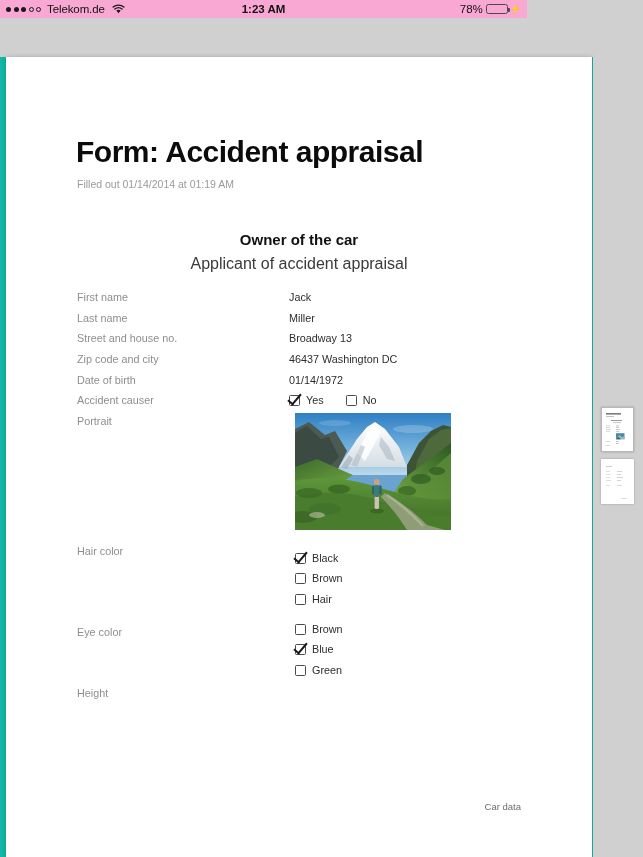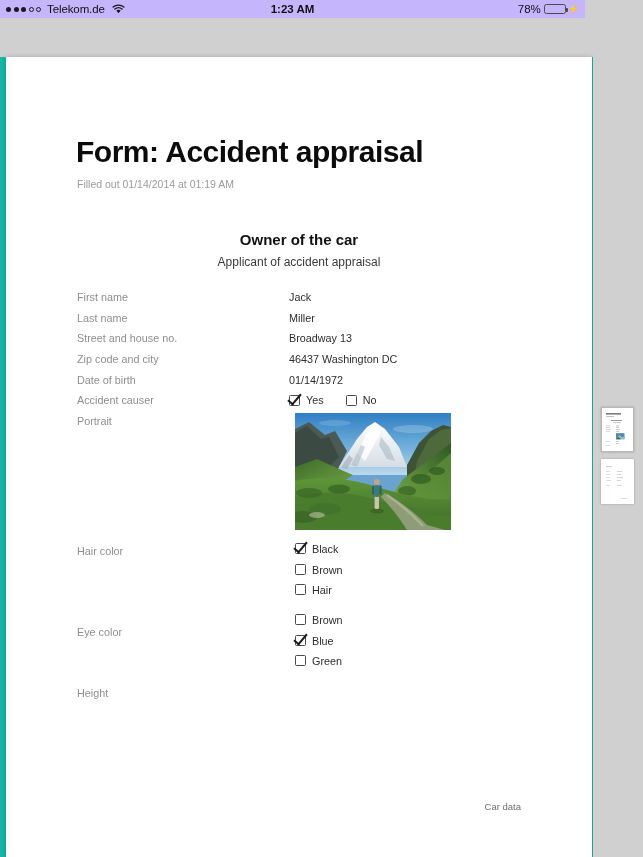--- a/index.html
+++ b/index.html
@@ -17,23 +17,23 @@
     position: relative;
     width: 643px;
     height: 857px;
     background: #d0d0d0;
   }
 
   
   .statusbar {
     position: absolute;
     top: 0; left: 0;
-    width: 585px;
+    width: 527px;
     height: 18px;
-    background: #c4b5fd;
+    background: #f9a8d4;
     display: flex;
     align-items: center;
     font-size: 11.5px;
     color: #111;
   }
   .sb-left {
     position: absolute;
     left: 6px;
     display: flex;
     align-items: center;
@@ -169,21 +169,21 @@
     text-align: center;
     font-size: 15px;
     font-weight: bold;
     color: #111;
   }
   .section-sub {
     position: absolute;
     left: 0; right: 0;
     top: 198px;
     text-align: center;
-    font-size: 12px;
+    font-size: 16px;
     color: #3a3a3a;
   }
 
   
   .fields {
     position: absolute;
     left: 0; top: 234px;
     width: 586px;
   }
   .field-row {
@@ -256,21 +256,21 @@
     left: 71px;
     font-size: 10.8px;
     color: #8e8e8e;
   }
   .group-opts {
     position: absolute;
     left: 289px;
   }
   .group-opt {
     display: flex;
-    align-items: flex-start;
+    align-items: flex-end;
     height: 20.7px;
     cursor: pointer;
   }
 
   .footer-note {
     position: absolute;
     right: 71px;
     top: 744px;
     font-size: 9.5px;
     color: #6e6e6e;

